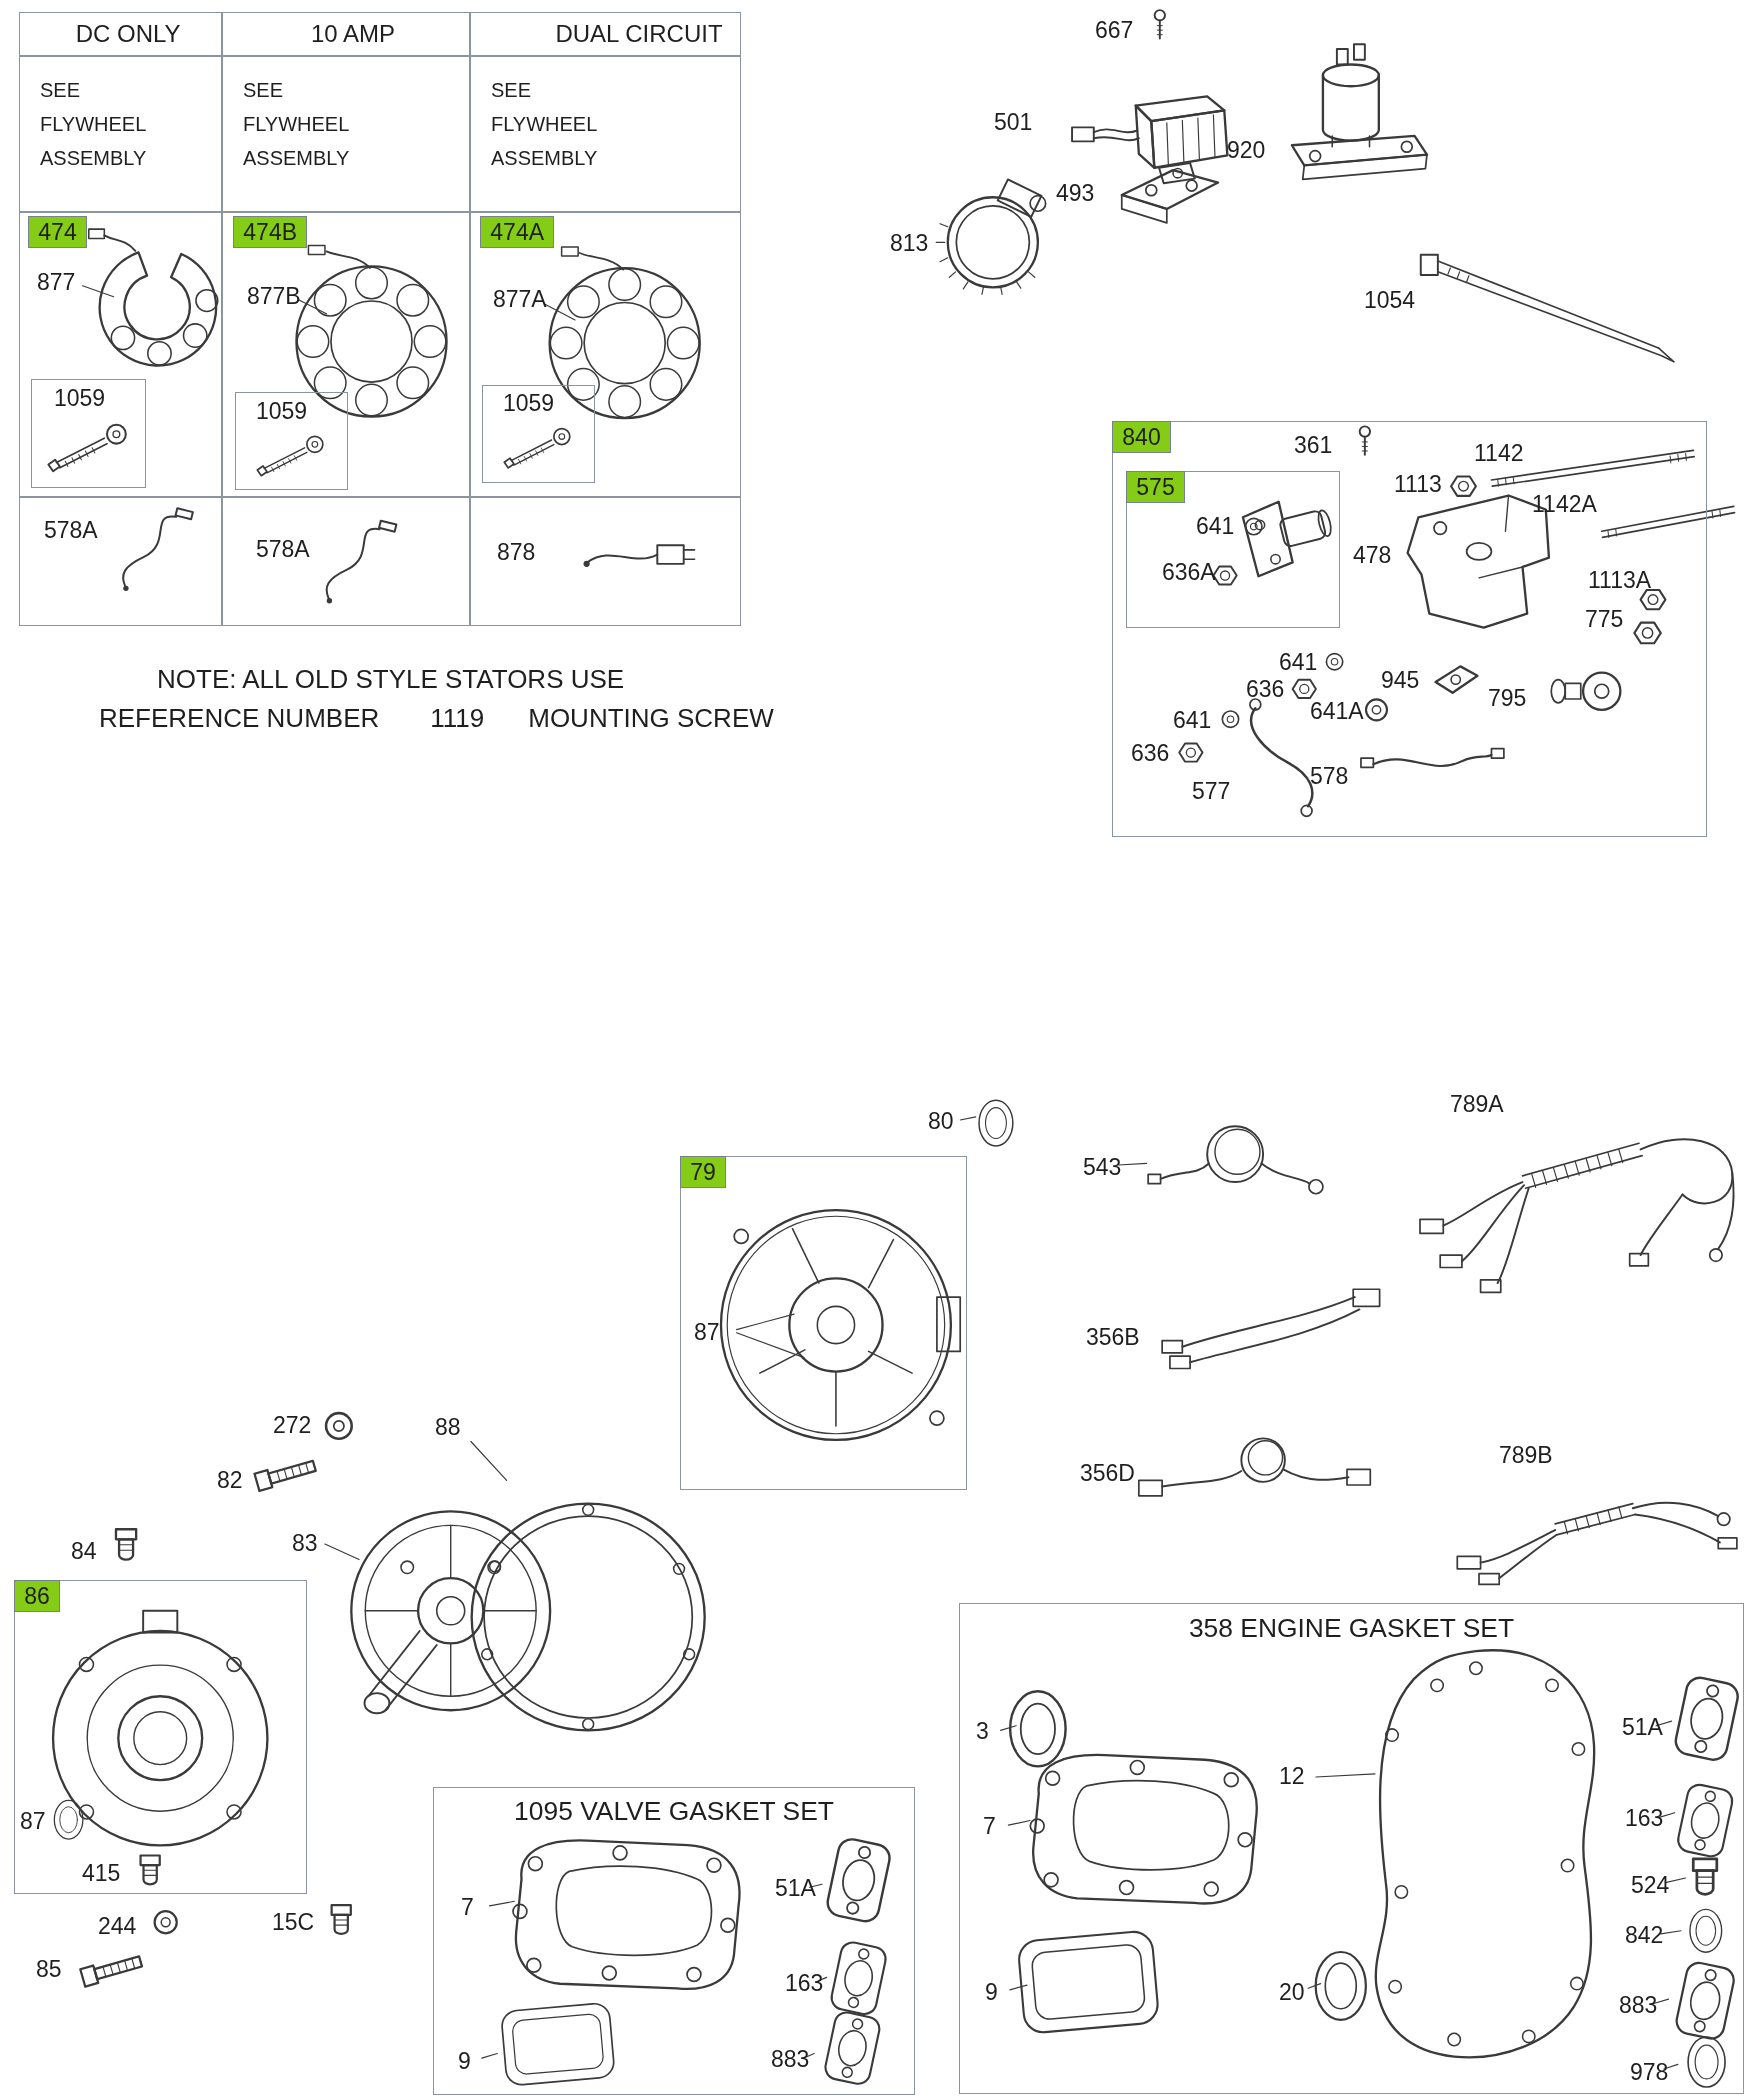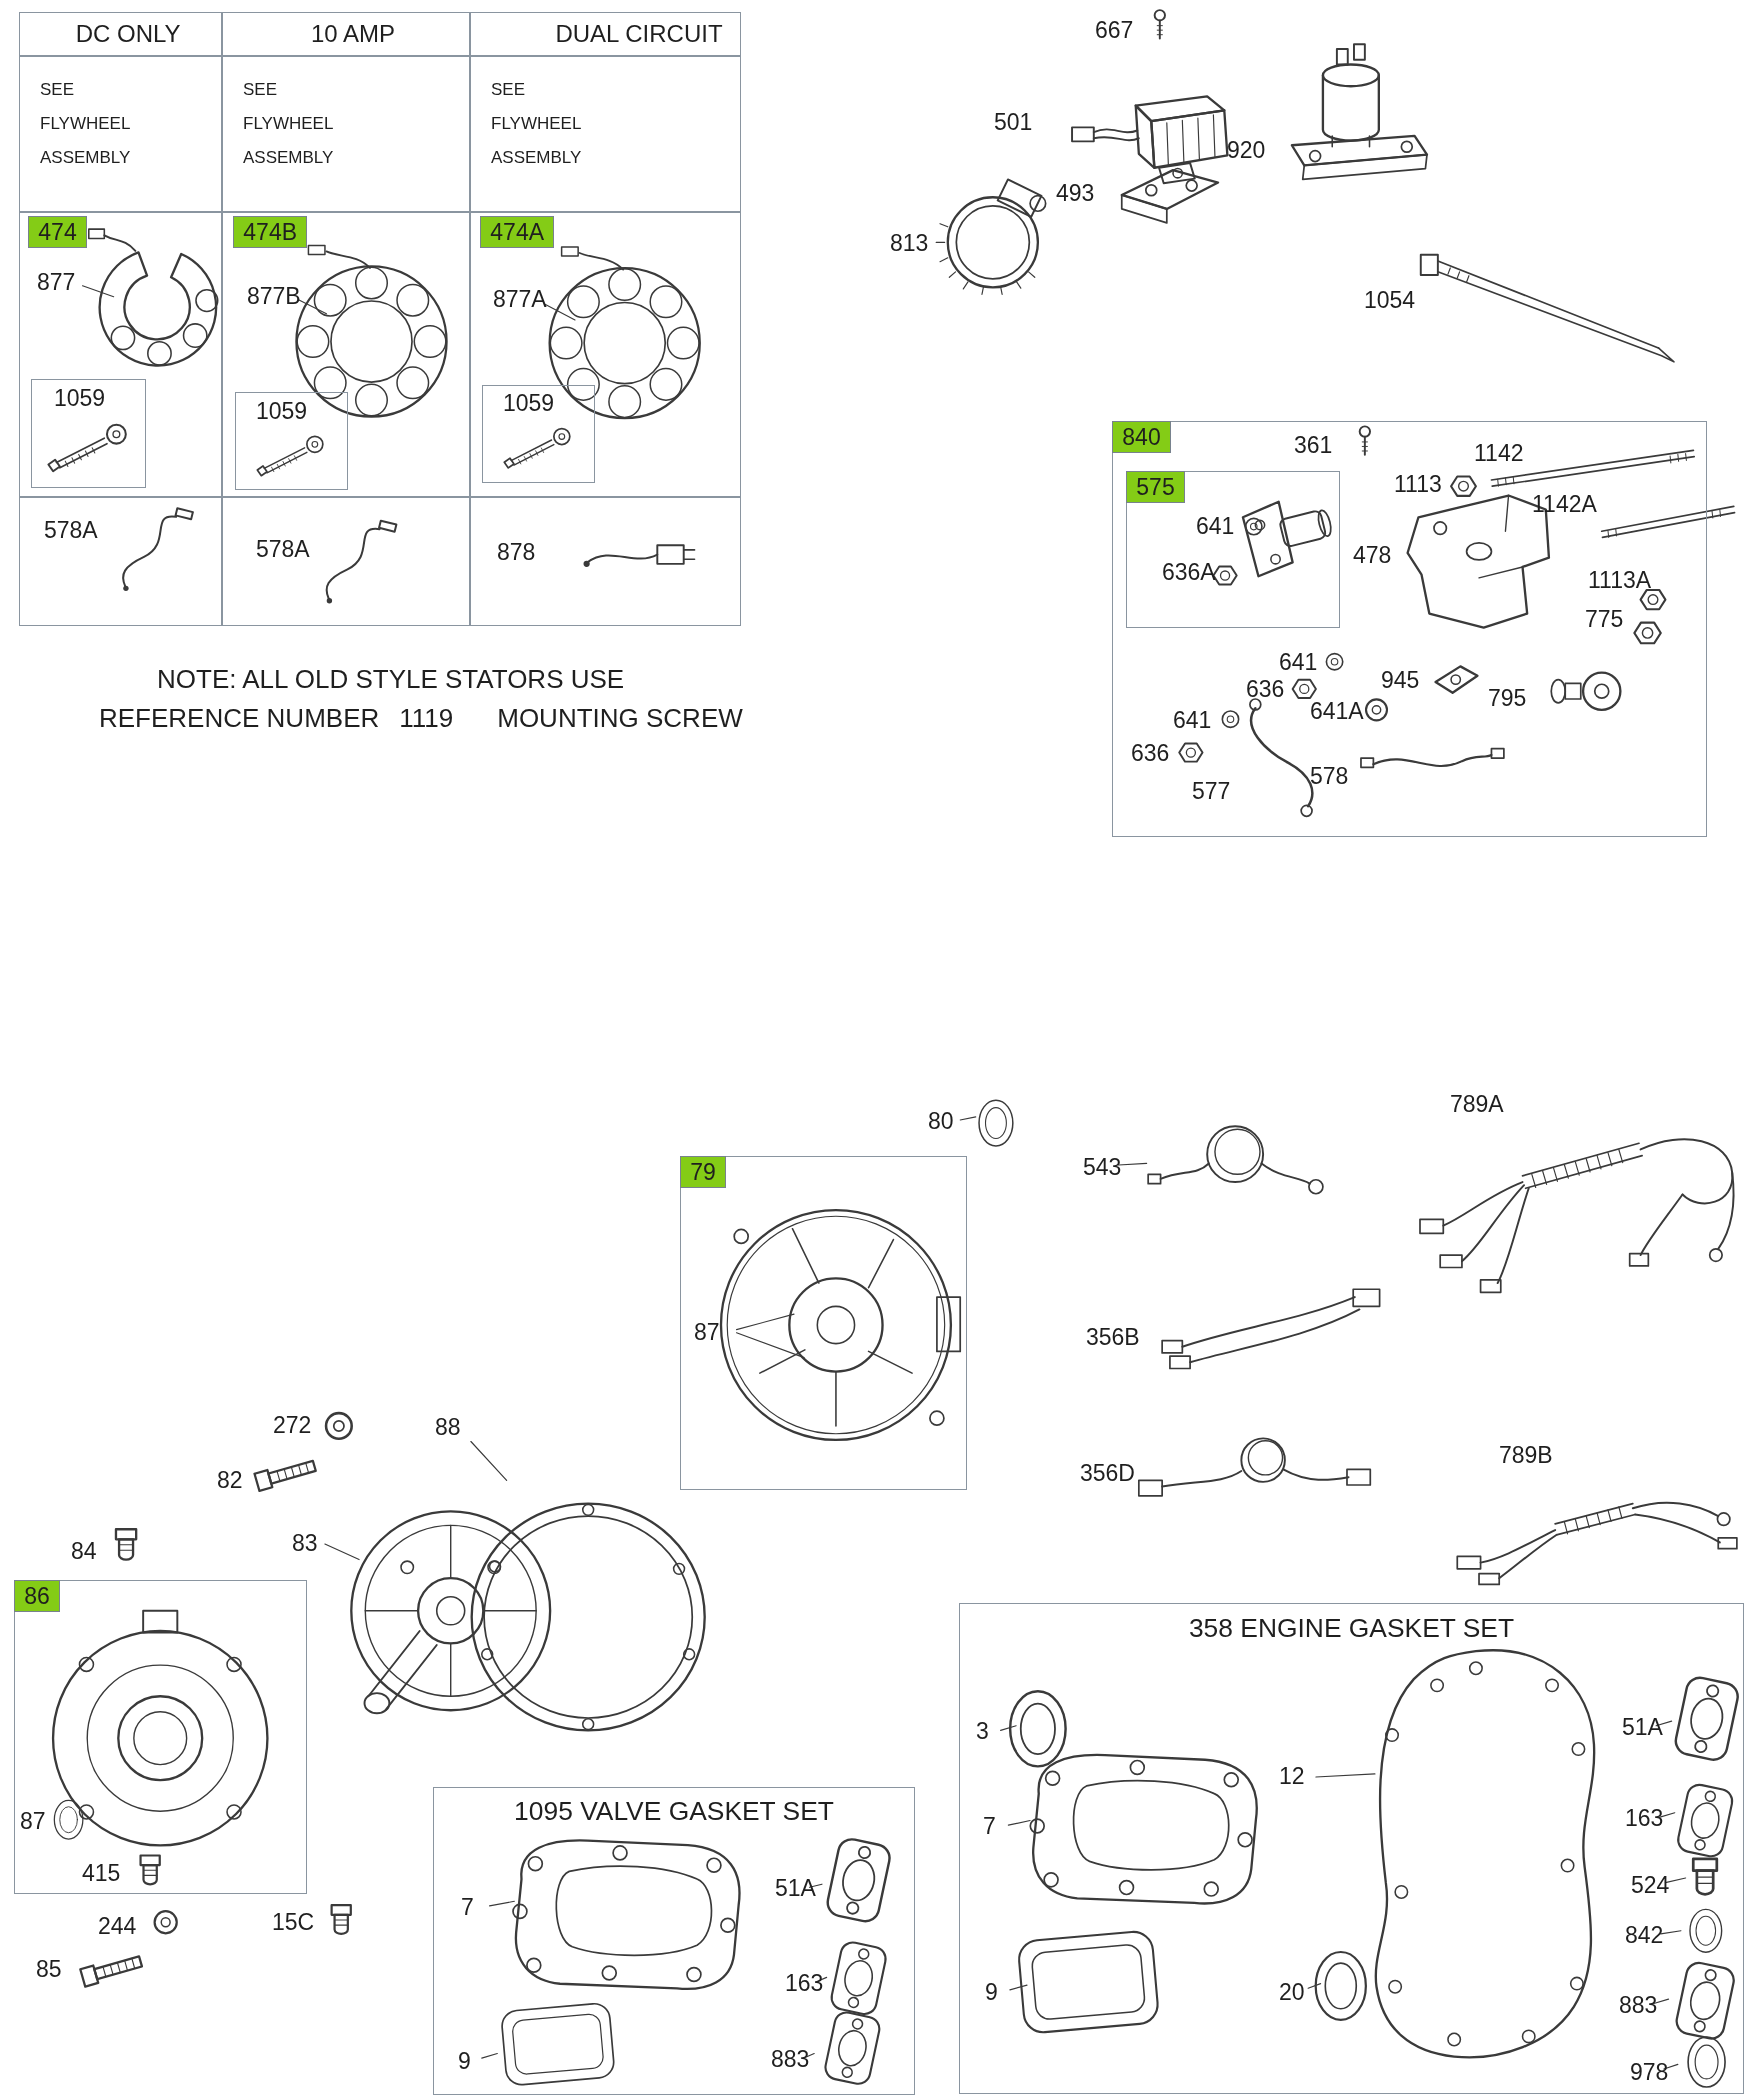--- a/index.html
+++ b/index.html
@@ -4,21 +4,21 @@
 <style>
   * { margin:0; padding:0; box-sizing:border-box; }
   body { font-family:"Liberation Sans", sans-serif; background:#fff; }
   .canvas { position:relative; width:1748px; height:2097px; background:#ffffff; overflow:hidden; }
   .lbl { position:absolute; font-size:23px; color:#1f1f1f; white-space:nowrap; line-height:1.15; }
   .refbox { position:absolute; border:1.6px solid #78828e; padding:1.6px 9.3px; font-size:23px; color:#1f1f1f; background:#84cc16; white-space:nowrap; }
   .frame { position:absolute; border:1.6px solid #8a95a0; }
   .hline { position:absolute; height:1.6px; background:#8a95a0; }
   .vline { position:absolute; width:1.6px; background:#8a95a0; }
   .col-header { position:absolute; font-size:24px; color:#1f1f1f; text-align:center;padding-left:16px; }
-  .see { position:absolute; font-size:17px; color:#1f1f1f; line-height:34px; }
+  .see { position:absolute; font-size:20px; color:#1f1f1f; line-height:34px; }
   .boxtitle { position:absolute; font-size:26.4px; color:#1f1f1f; text-align:center; }
   svg.art { position:absolute; left:0; top:0; pointer-events:none; }
 </style>
 </head>
 <body>
 
 <div class="canvas">
 
 <svg class="art" width="1748" height="2097" viewBox="0 0 2250 2700">
 <defs>
@@ -433,21 +433,21 @@
 <div class="frame" style="left:235px;top:392px;width:113px;height:98px"></div>
 <div class="lbl" style="left:256px;top:398px">1059</div>
 <div class="frame" style="left:482px;top:385px;width:113px;height:98px"></div>
 <div class="lbl" style="left:503px;top:390px">1059</div>
 
 <div class="lbl" style="left:44px;top:517px">578A</div>
 <div class="lbl" style="left:256px;top:536px">578A</div>
 <div class="lbl" style="left:497px;top:539px">878</div>
 
 <div class="lbl" style="left:157px;top:665px;font-size:26px">NOTE: ALL OLD STYLE STATORS USE</div>
-<div class="lbl" style="left:99px;top:704px;font-size:26px"><span>REFERENCE NUMBER</span><span style="margin-left:20px">1119</span><span style="margin-left:44px">MOUNTING SCREW</span></div>
+<div class="lbl" style="left:99px;top:704px;font-size:26px"><span>REFERENCE NUMBER</span><span style="margin-left:51px">1119</span><span style="margin-left:44px">MOUNTING SCREW</span></div>
 
 <div class="lbl" style="left:1095px;top:17px">667</div>
 <div class="lbl" style="left:994px;top:109px">501</div>
 <div class="lbl" style="left:1227px;top:137px">920</div>
 <div class="lbl" style="left:1056px;top:180px">493</div>
 <div class="lbl" style="left:890px;top:230px">813</div>
 <div class="lbl" style="left:1364px;top:287px">1054</div>
 
 <div class="frame" style="left:1112px;top:421px;width:595px;height:416px"></div>
 <div class="refbox" style="left:1112px;top:421px">840</div>

